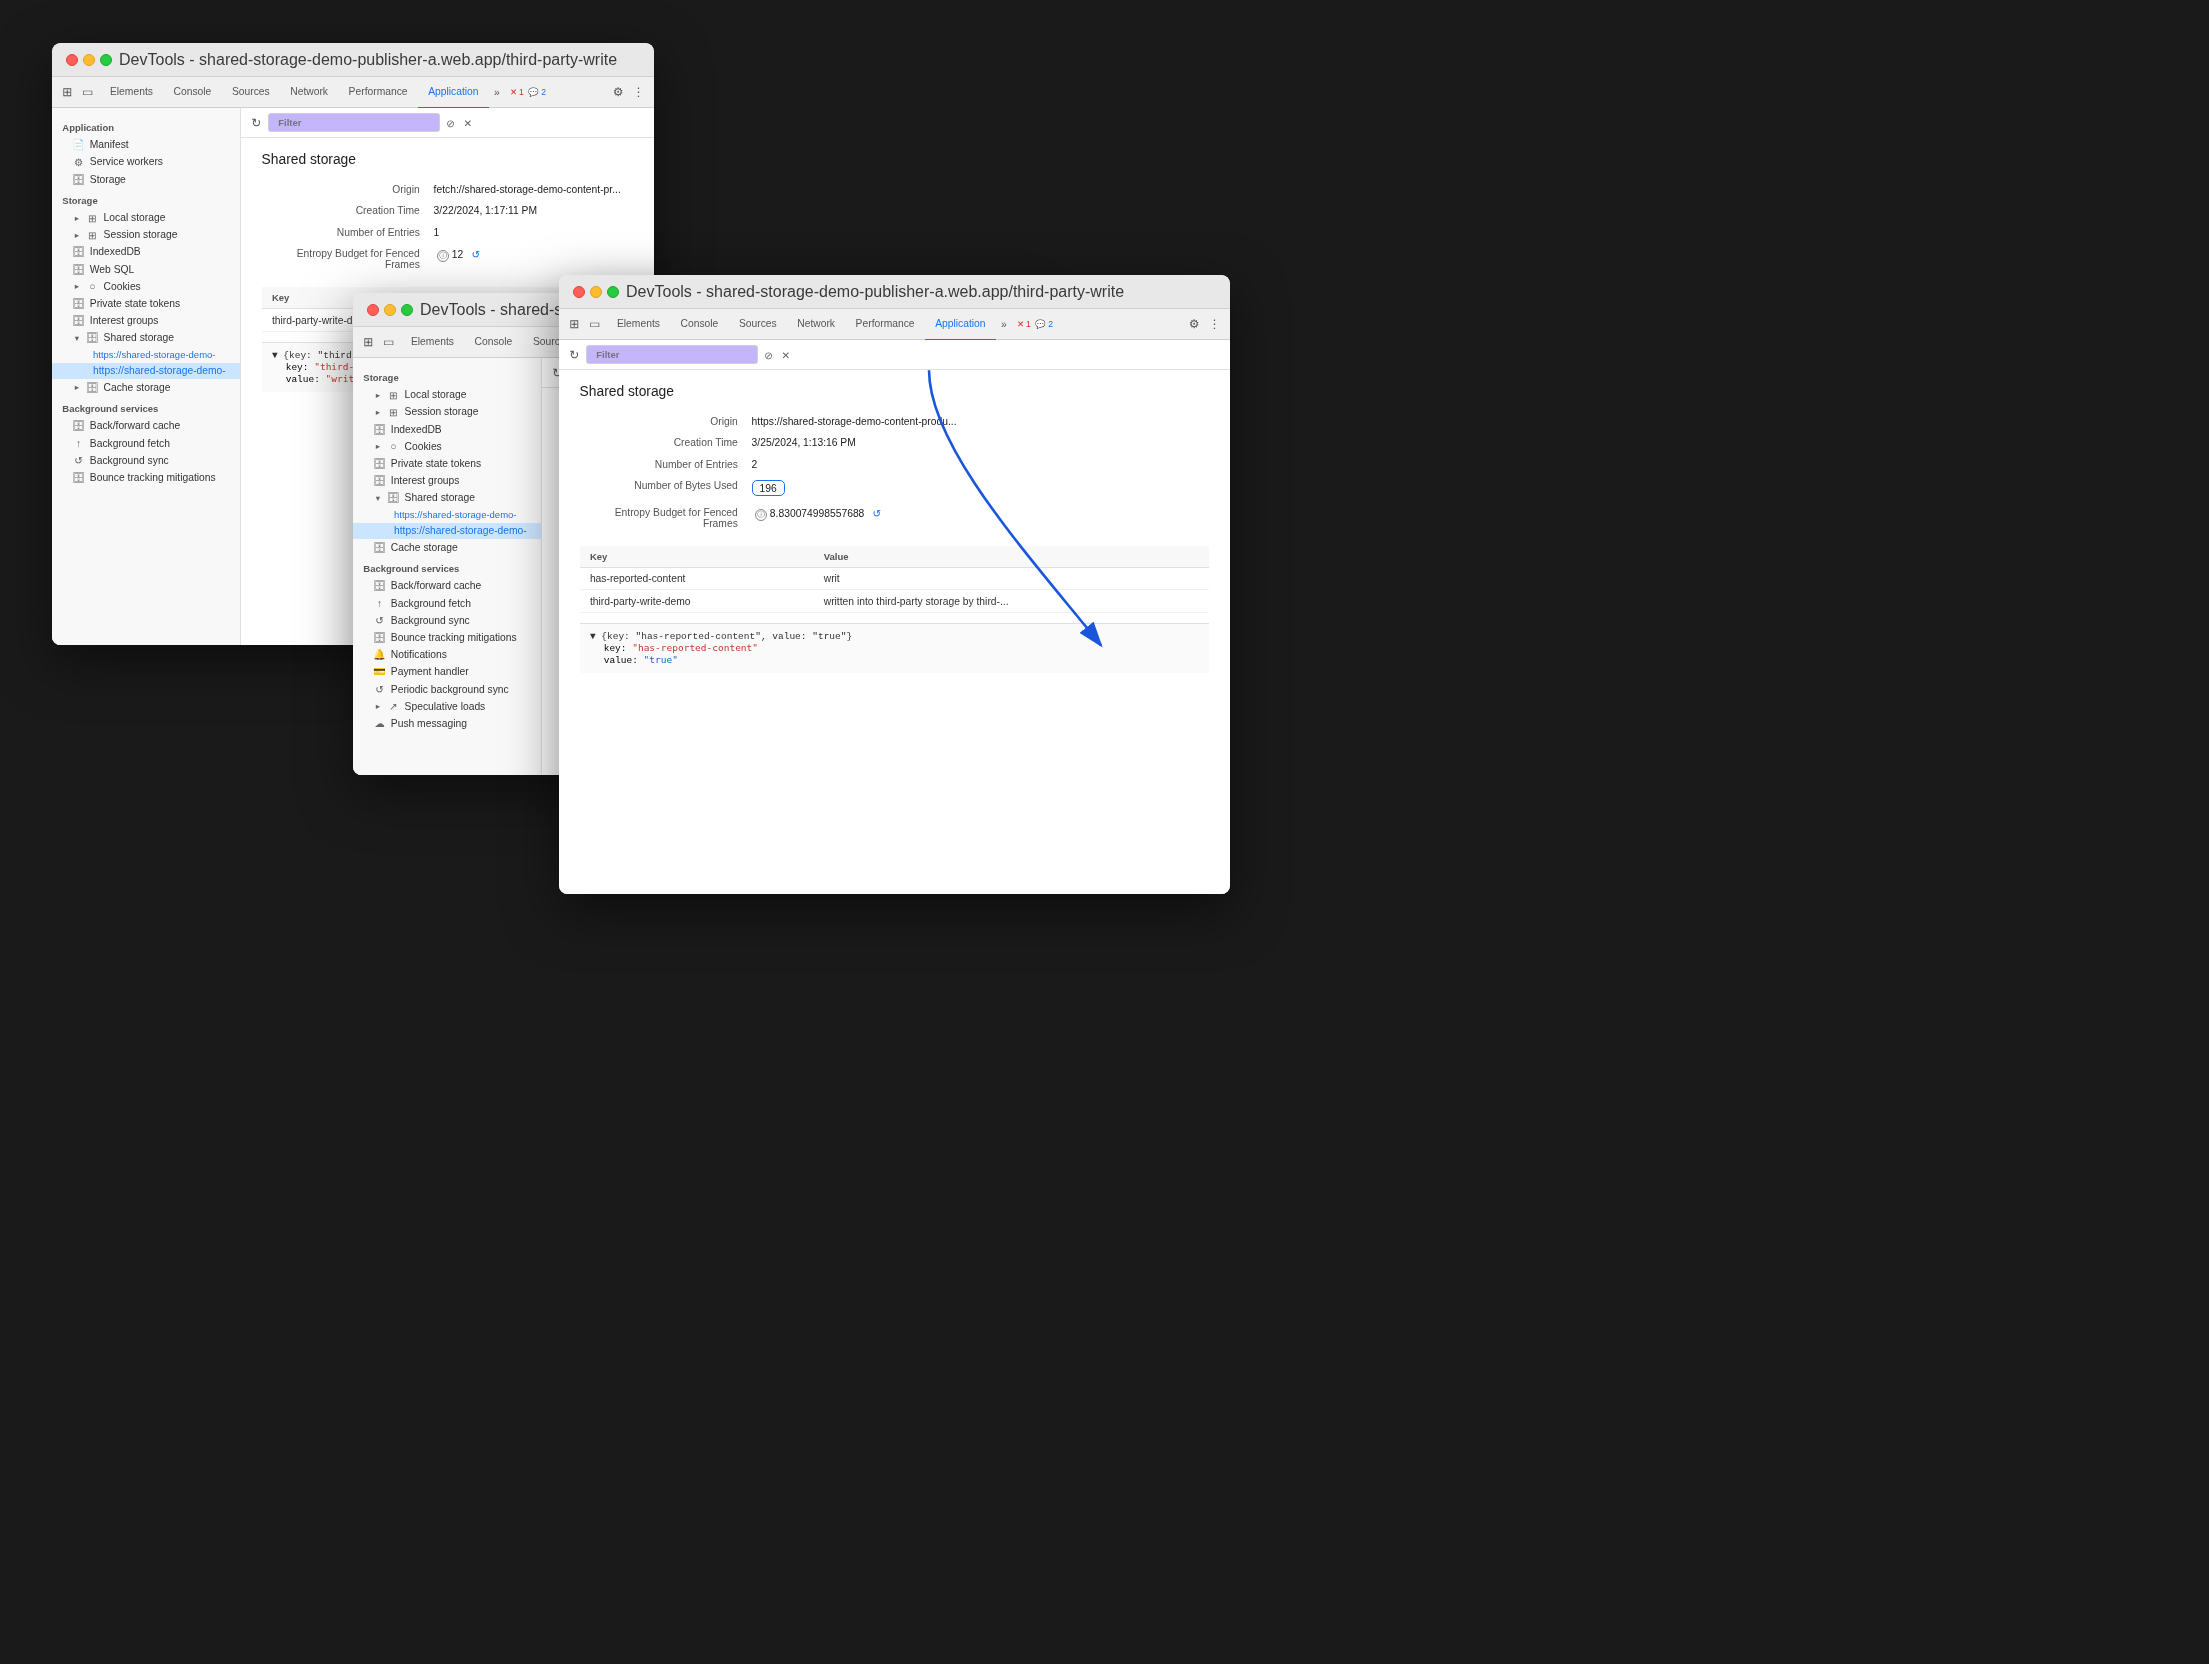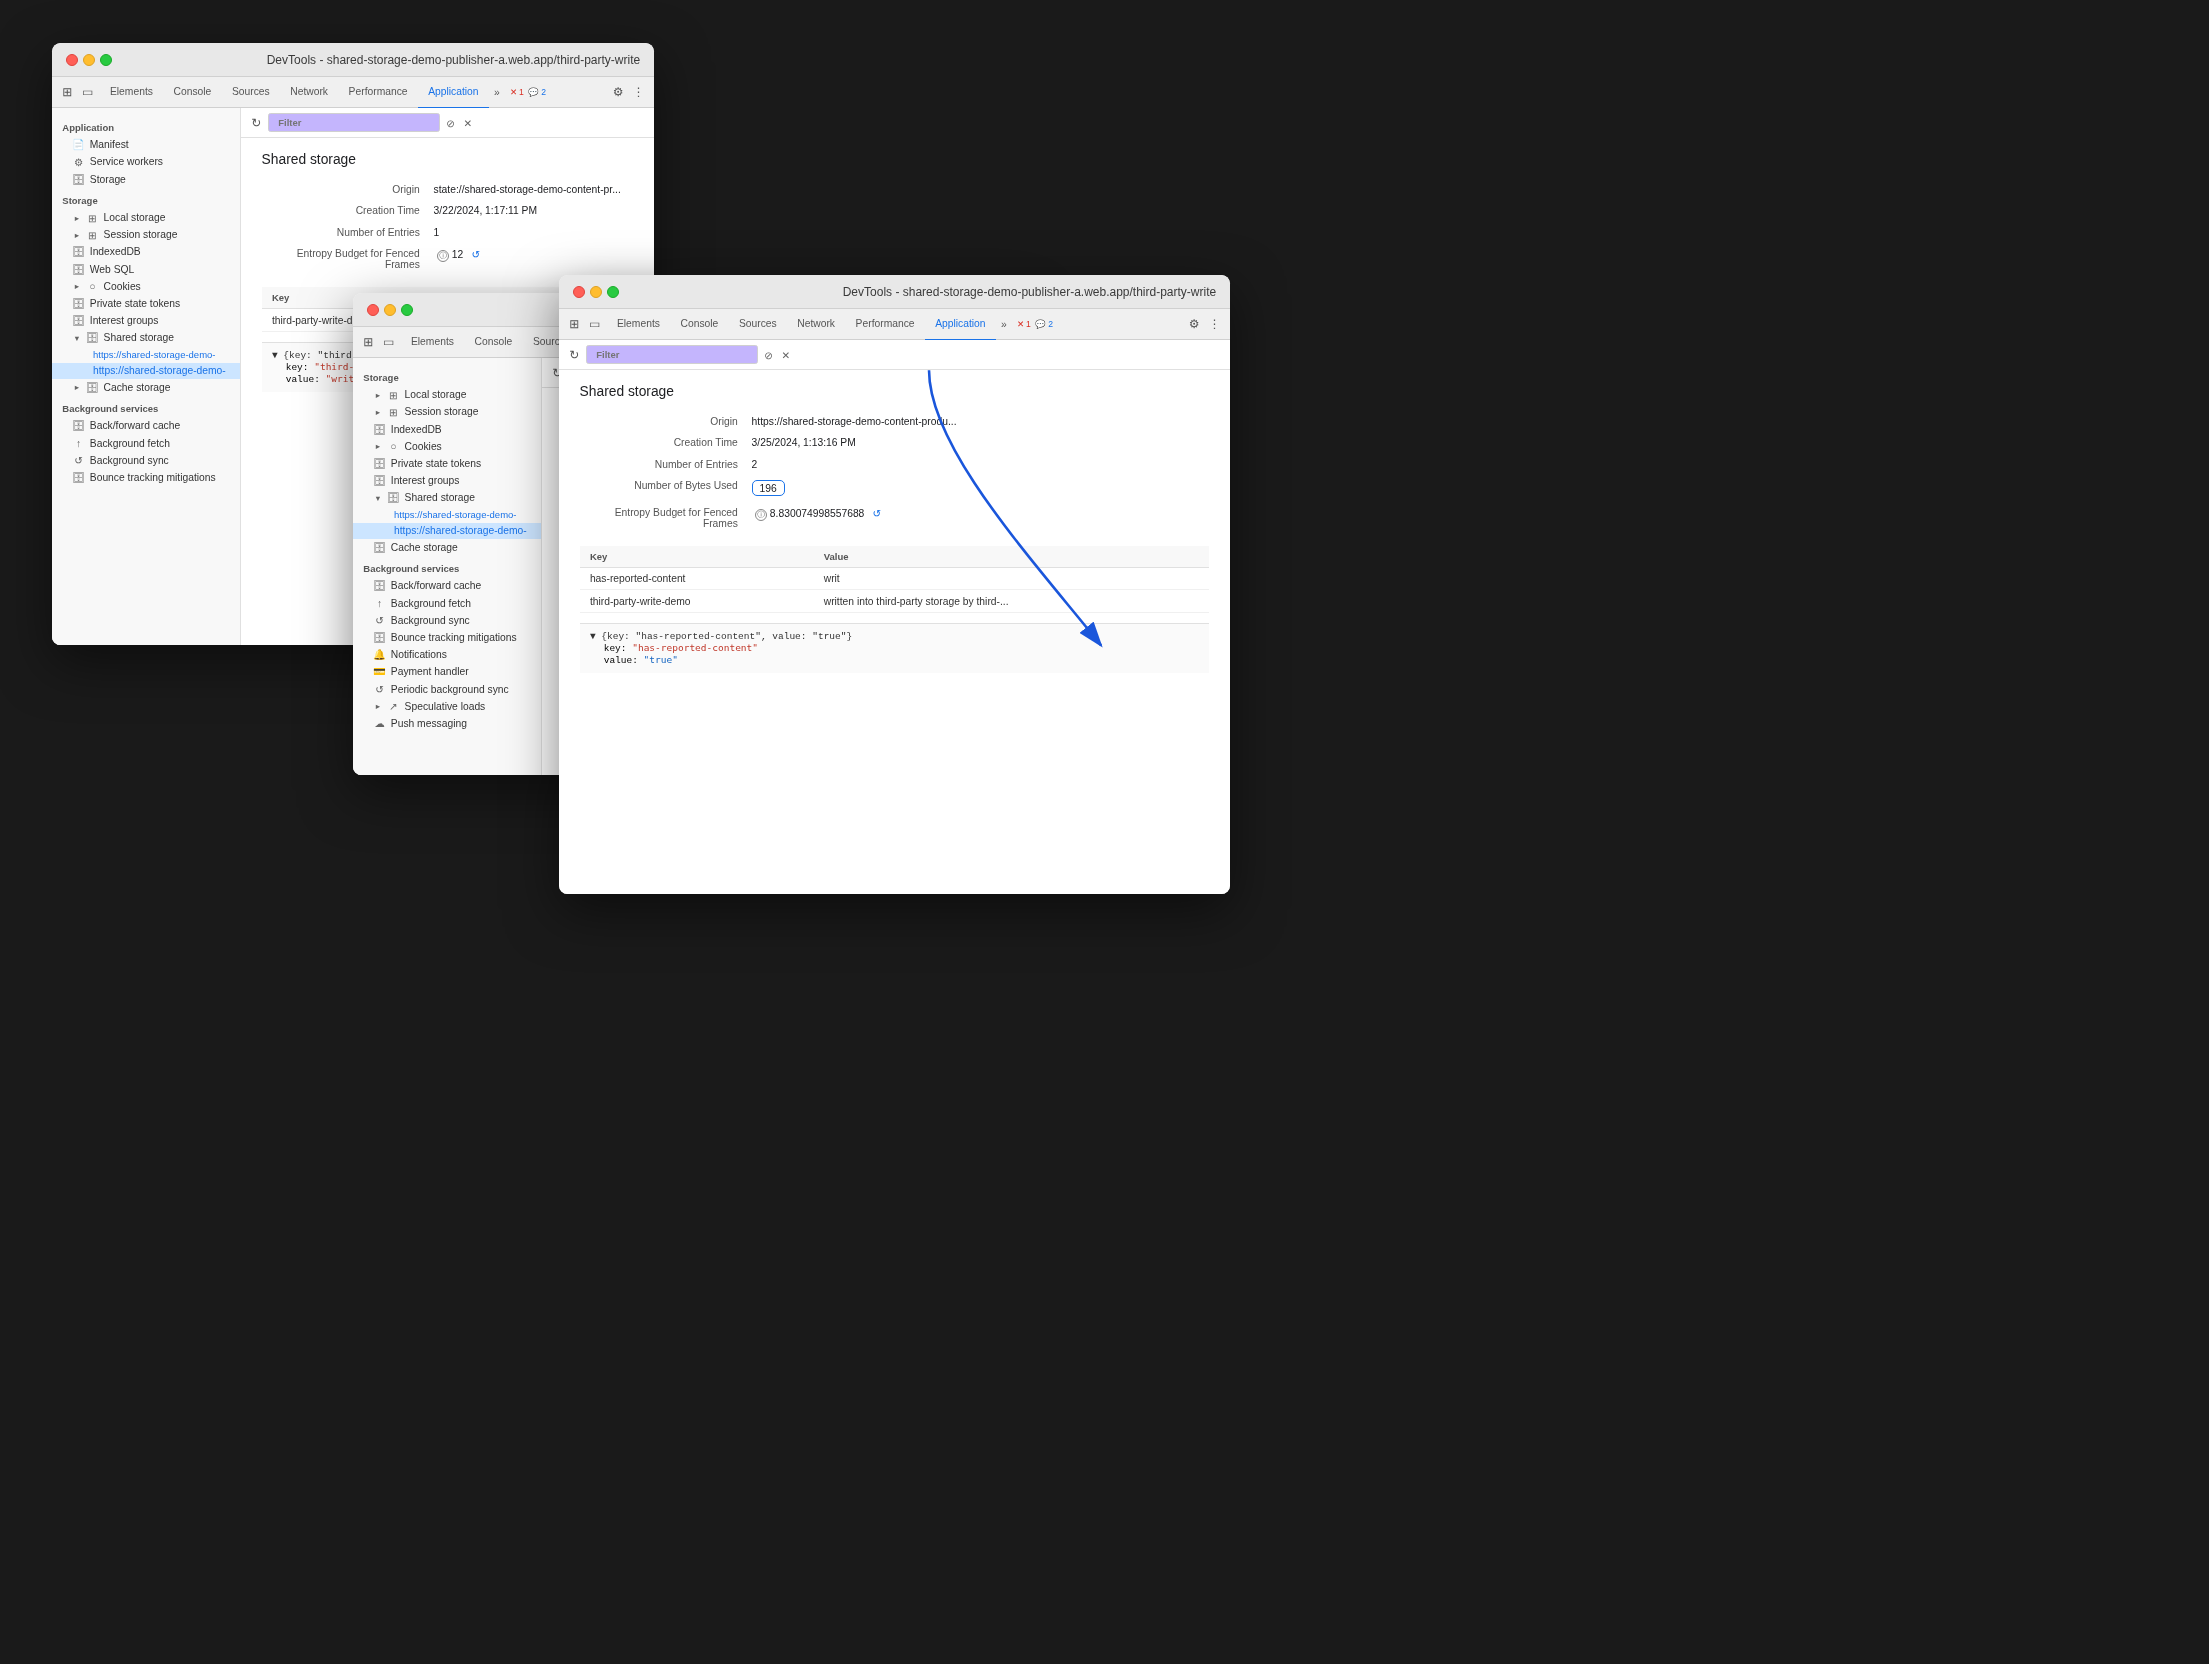--- a/index.html
+++ b/index.html
@@ -47,22 +47,22 @@
       font-size: 6.9px;
       color: transparent;
     }
 
     .tl-close { background: #ff5f57; border: 0.9px solid #e0443e; }
     .tl-minimize { background: #ffbd2e; border: 0.9px solid #dea123; }
     .tl-maximize { background: #28ca41; border: 0.9px solid #1aab29; }
 
     .window-title {
       flex: 1;
-      text-align: right;
-      font-size: 12px;
+      text-align: left;
+      font-size: 16px;
       color: #3a3a3a;
       font-weight: 500;
     }
 
     .devtools-body {
       display: flex;
       flex-direction: column;
       height: calc(100% - 34px);
       background: #ffffff;
     }
@@ -502,21 +502,21 @@
         <div class="filter-bar">
           <div class="toolbar-icon">↻</div>
           <input class="filter-input" placeholder="Filter" style="">
           <div class="filter-icon">⊘</div>
           <div class="filter-icon">✕</div>
         </div>
         <div class="content-body">
           <div class="page-title">Shared storage</div>
           <div class="info-row">
             <span class="info-label">Origin</span>
-            <span class="info-value">state://shared-storage-demo-content-pr...</span>
+            <span class="info-value">fetch://shared-storage-demo-content-pr...</span>
           </div>
           <div class="info-row">
             <span class="info-label">Creation Time</span>
             <span class="info-value">3/22/2024, 1:17:11 PM</span>
           </div>
           <div class="info-row">
             <span class="info-label">Number of Entries</span>
             <span class="info-value">1</span>
           </div>
           <div class="info-row">

